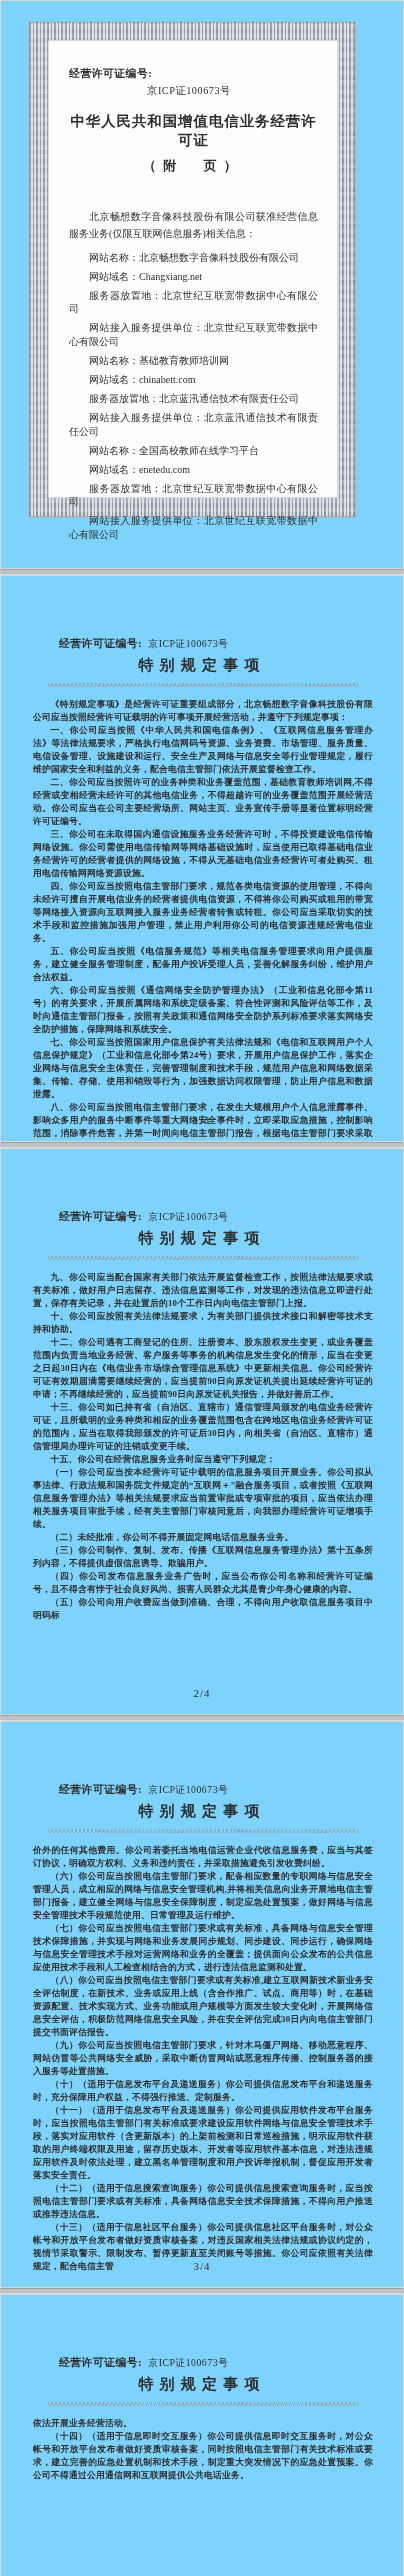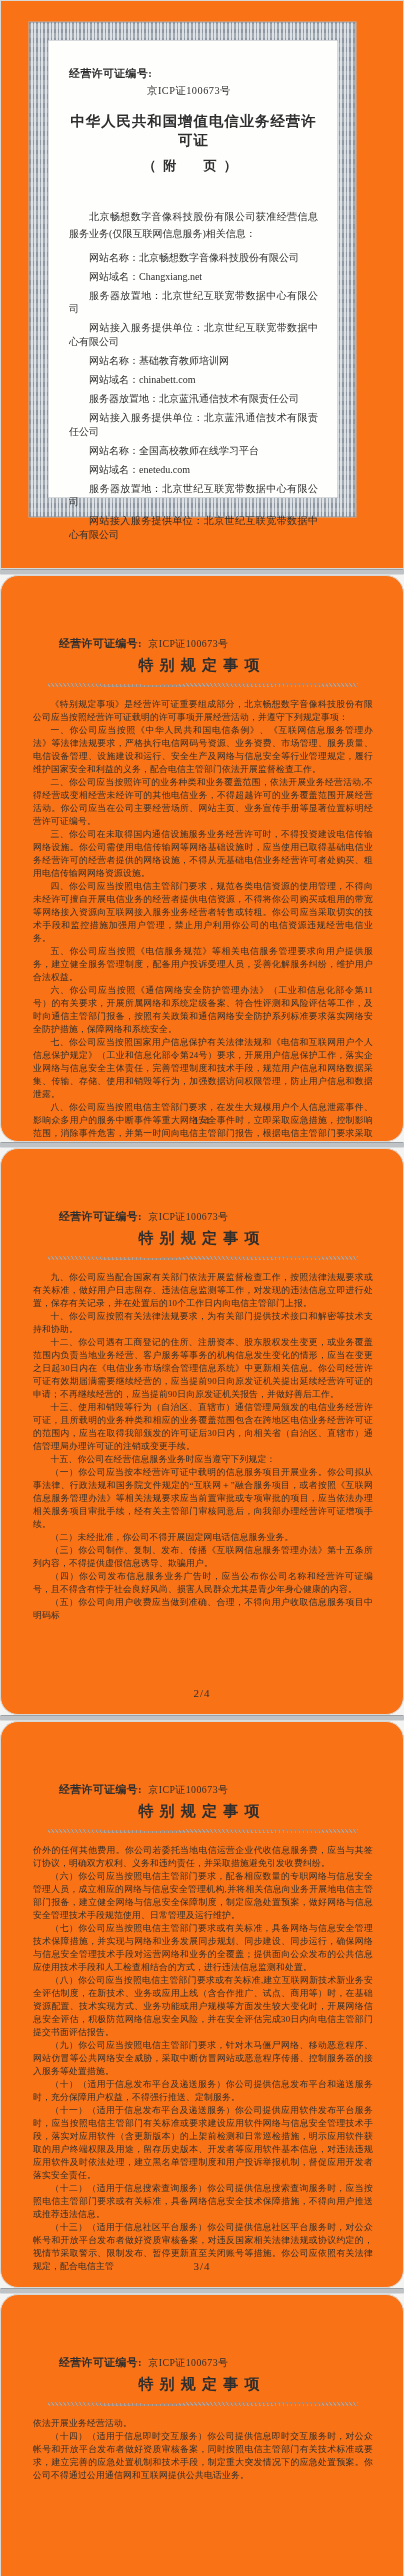--- a/index.html
+++ b/index.html
@@ -1,21 +1,21 @@
 <!DOCTYPE html>
 <html style="font-size:8.2px"><head>
 <meta charset="utf-8">
 <style>
   html,body{margin:0;padding:0;background:#f4f4f3;}
   .canvas{position:relative;width:405px;margin:0 auto;background:#f4f4f3;
           font-family:"Liberation Serif","DejaVu Serif",serif;color:#2e2e2e;}
   .sheet{position:relative;width:404px;border:0.5px solid #d8d8d6;box-sizing:border-box;
-         background:#f97316;overflow:hidden;}
+         background:#7dd3fc;overflow:hidden;}
   .sheet.cert{height:569px;}
-  .sheet.prov{height:567px;border-radius:18px;}
+  .sheet.prov{height:567px;}
   .sheet.prov.last{height:588px;}
   .divider{height:4.1px;width:404px;margin:0;background:#bfc3c6;border-top:0.5px solid #9aa0a4;
            border-bottom:0.5px solid #d9dcde;border-radius:1.5px;}
 
   
   .cert-frame{position:absolute;left:28px;top:20.6px;width:327px;height:495px;
     background:
       repeating-linear-gradient(90deg, rgba(110,120,132,.45) 0 1.5px, rgba(223,227,231,.9) 1.5px 3.6px),
       repeating-linear-gradient(0deg, #a9b1ba 0 4.6px, #ccd2d7 4.6px 9.3px);
     box-shadow: inset 0 0 0 0.5px #868e97, 0 0 0 0.5px #b7bcc1;
@@ -34,21 +34,21 @@
   
   .prov-head{position:absolute;top:61px;left:58px;white-space:nowrap;}
   .lic-label{font-size:10.8px;font-weight:700;letter-spacing:0.5px;}
   .lic-no{font-size:9.8px;margin-left:4.1px;letter-spacing:0.5px;}
   .prov-title{position:absolute;top:80px;left:0;width:100%;text-align:center;
               font-size:15px;font-weight:700;letter-spacing:6.2px;}
   .zigzag{position:absolute;top:107px;left:47px;width:310px;height:4.1px;opacity:.75;
     background:
       repeating-linear-gradient(115deg,#8f9296 0 1px,transparent 1px 3.6px),
       repeating-linear-gradient(65deg,transparent 0 1px,#aaadb0 1px 2.1px,transparent 2.1px 3.6px);}
-  .prov-body{position:absolute;top:122px;left:32px;width:340px;}
+  .prov-body{position:absolute;top:122px;left:32px;width:340px;font-weight:bold;}
   .prov-body p{margin:0;font-size:8.8px;line-height:13px;text-indent:2em;text-align:justify;
                letter-spacing:0.2px;}
   .prov-body p.noindent{text-indent:0;}
   .page-num{position:absolute;bottom:15.5px;left:0;width:100%;text-align:center;
             font-size:11px;letter-spacing:1px;}
 </style>
 </head>
 <body>
 
 <div class="canvas">
@@ -84,21 +84,21 @@
   <section class="sheet prov">
     <div class="prov-head">
       <span class="lic-label">经营许可证编号:</span>
       <span class="lic-no">京ICP证100673号</span>
     </div>
     <div class="prov-title">特别规定事项</div>
     <div class="zigzag"></div>
     <div class="prov-body">
           <p>《特别规定事项》是经营许可证重要组成部分，北京畅想数字音像科技股份有限公司应当按照经营许可证载明的许可事项开展经营活动，并遵守下列规定事项：</p>
           <p>一、你公司应当按照《中华人民共和国电信条例》、《互联网信息服务管理办法》等法律法规要求，严格执行电信网码号资源、业务资费、市场管理、服务质量、电信设备管理、设施建设和运行、安全生产及网络与信息安全等行业管理规定，履行维护国家安全和利益的义务，配合电信主管部门依法开展监督检查工作。</p>
-          <p>二、你公司应当按照许可的业务种类和业务覆盖范围，依法开展业务经营活动,不得经营或变相经营未经许可的其他电信业务，不得超越许可的业务覆盖范围开展经营活动。你公司应当在公司主要经营场所、网站主页、业务宣传手册等显著位置标明经营许可证编号。</p>
+          <p>二、你公司应当按照许可的业务种类和业务覆盖范围，基础教育教师培训网,不得经营或变相经营未经许可的其他电信业务，不得超越许可的业务覆盖范围开展经营活动。你公司应当在公司主要经营场所、网站主页、业务宣传手册等显著位置标明经营许可证编号。</p>
           <p>三、你公司在未取得国内通信设施服务业务经营许可时，不得投资建设电信传输网络设施。你公司需使用电信传输网等网络基础设施时，应当使用已取得基础电信业务经营许可的经营者提供的网络设施，不得从无基础电信业务经营许可者处购买、租用电信传输网网络资源设施。</p>
           <p>四、你公司应当按照电信主管部门要求，规范各类电信资源的使用管理，不得向未经许可擅自开展电信业务的经营者提供电信资源，不得将你公司购买或租用的带宽等网络接入资源向互联网接入服务业务经营者转售或转租。你公司应当采取切实的技术手段和监控措施加强用户管理，禁止用户利用你公司的电信资源违规经营电信业务。</p>
           <p>五、你公司应当按照《电信服务规范》等相关电信服务管理要求向用户提供服务，建立健全服务管理制度，配备用户投诉受理人员，妥善化解服务纠纷，维护用户合法权益。</p>
           <p>六、你公司应当按照《通信网络安全防护管理办法》（工业和信息化部令第11号）的有关要求，开展所属网络和系统定级备案、符合性评测和风险评估等工作，及时向通信主管部门报备，按照有关政策和通信网络安全防护系列标准要求落实网络安全防护措施，保障网络和系统安全。</p>
           <p>七、你公司应当按照国家用户信息保护有关法律法规和《电信和互联网用户个人信息保护规定》（工业和信息化部令第24号）要求，开展用户信息保护工作，落实企业网络与信息安全主体责任，完善管理制度和技术手段，规范用户信息和网络数据采集、传输、存储、使用和销毁等行为，加强数据访问权限管理，防止用户信息和数据泄露。</p>
           <p>八、你公司应当按照电信主管部门要求，在发生大规模用户个人信息泄露事件、影响众多用户的服务中断事件等重大网络安全事件时，立即采取应急措施，控制影响范围，消除事件危害，并第一时间向电信主管部门报告，根据电信主管部门要求采取应急处置措施。</p>
         </div>
     <div class="page-num">1/4</div>
   </section>
 
@@ -107,21 +107,21 @@
     <div class="prov-head">
       <span class="lic-label">经营许可证编号:</span>
       <span class="lic-no">京ICP证100673号</span>
     </div>
     <div class="prov-title">特别规定事项</div>
     <div class="zigzag"></div>
     <div class="prov-body">
           <p>九、你公司应当配合国家有关部门依法开展监督检查工作，按照法律法规要求或有关标准，做好用户日志留存、违法信息监测等工作，对发现的违法信息立即进行处置，保存有关记录，并在处置后的10个工作日内向电信主管部门上报。</p>
           <p>十、你公司应按照有关法律法规要求，为有关部门提供技术接口和解密等技术支持和协助。</p>
           <p>十二、你公司遇有工商登记的住所、注册资本、股东股权发生变更，或业务覆盖范围内负责当地业务经营、客户服务等事务的机构信息发生变化的情形，应当在变更之日起30日内在《电信业务市场综合管理信息系统》中更新相关信息。你公司经营许可证有效期届满需要继续经营的，应当提前90日向原发证机关提出延续经营许可证的申请；不再继续经营的，应当提前90日向原发证机关报告，并做好善后工作。</p>
-          <p>十三、使用和销毁等行为（自治区、直辖市）通信管理局颁发的电信业务经营许可证，且所载明的业务种类和相应的业务覆盖范围包含在跨地区电信业务经营许可证的范围内，应当在取得我部颁发的许可证后30日内，向相关省（自治区、直辖市）通信管理局办理许可证的注销或变更手续。</p>
+          <p>十三、你公司如已持有省（自治区、直辖市）通信管理局颁发的电信业务经营许可证，且所载明的业务种类和相应的业务覆盖范围包含在跨地区电信业务经营许可证的范围内，应当在取得我部颁发的许可证后30日内，向相关省（自治区、直辖市）通信管理局办理许可证的注销或变更手续。</p>
           <p>十五、你公司在经营信息服务业务时应当遵守下列规定：</p>
           <p>（一）你公司应当按本经营许可证中载明的信息服务项目开展业务。你公司拟从事法律、行政法规和国务院文件规定的“互联网＋”融合服务项目，或者按照《互联网信息服务管理办法》等相关法规要求应当前置审批或专项审批的项目，应当依法办理相关服务项目审批手续，经有关主管部门审核同意后，向我部办理经营许可证增项手续。</p>
           <p>（二）未经批准，你公司不得开展固定网电话信息服务业务。</p>
           <p>（三）你公司制作、复制、发布、传播《互联网信息服务管理办法》第十五条所列内容，不得提供虚假信息诱导、欺骗用户。</p>
           <p>（四）你公司发布信息服务业务广告时，应当公布你公司名称和经营许可证编号，且不得含有悖于社会良好风尚、损害人民群众尤其是青少年身心健康的内容。</p>
           <p>（五）你公司向用户收费应当做到准确、合理，不得向用户收取信息服务项目中明码标</p>
         </div>
     <div class="page-num">2/4</div>
   </section>
 

